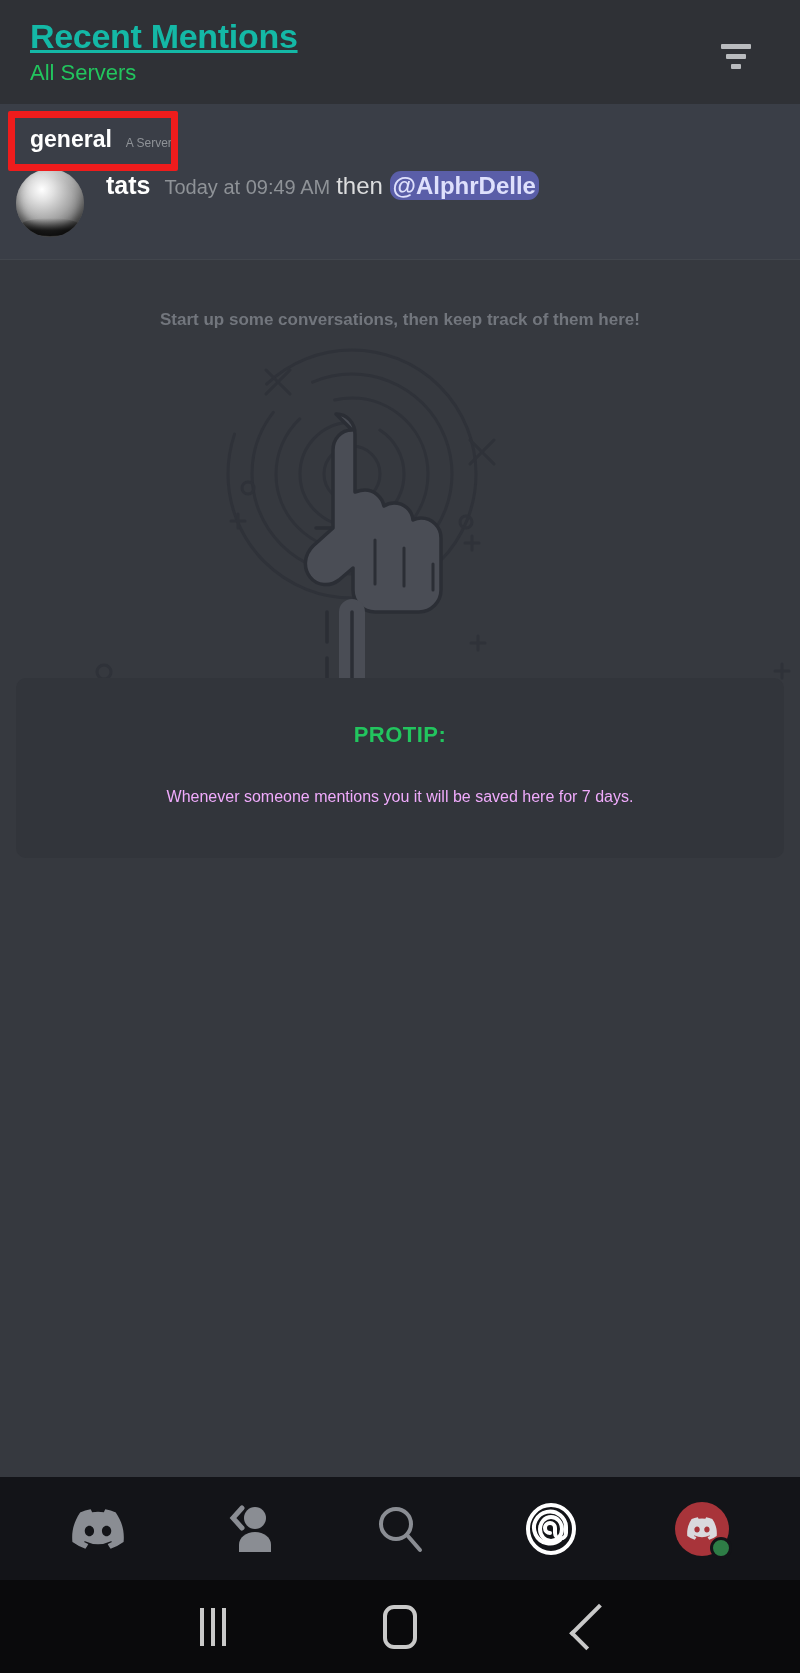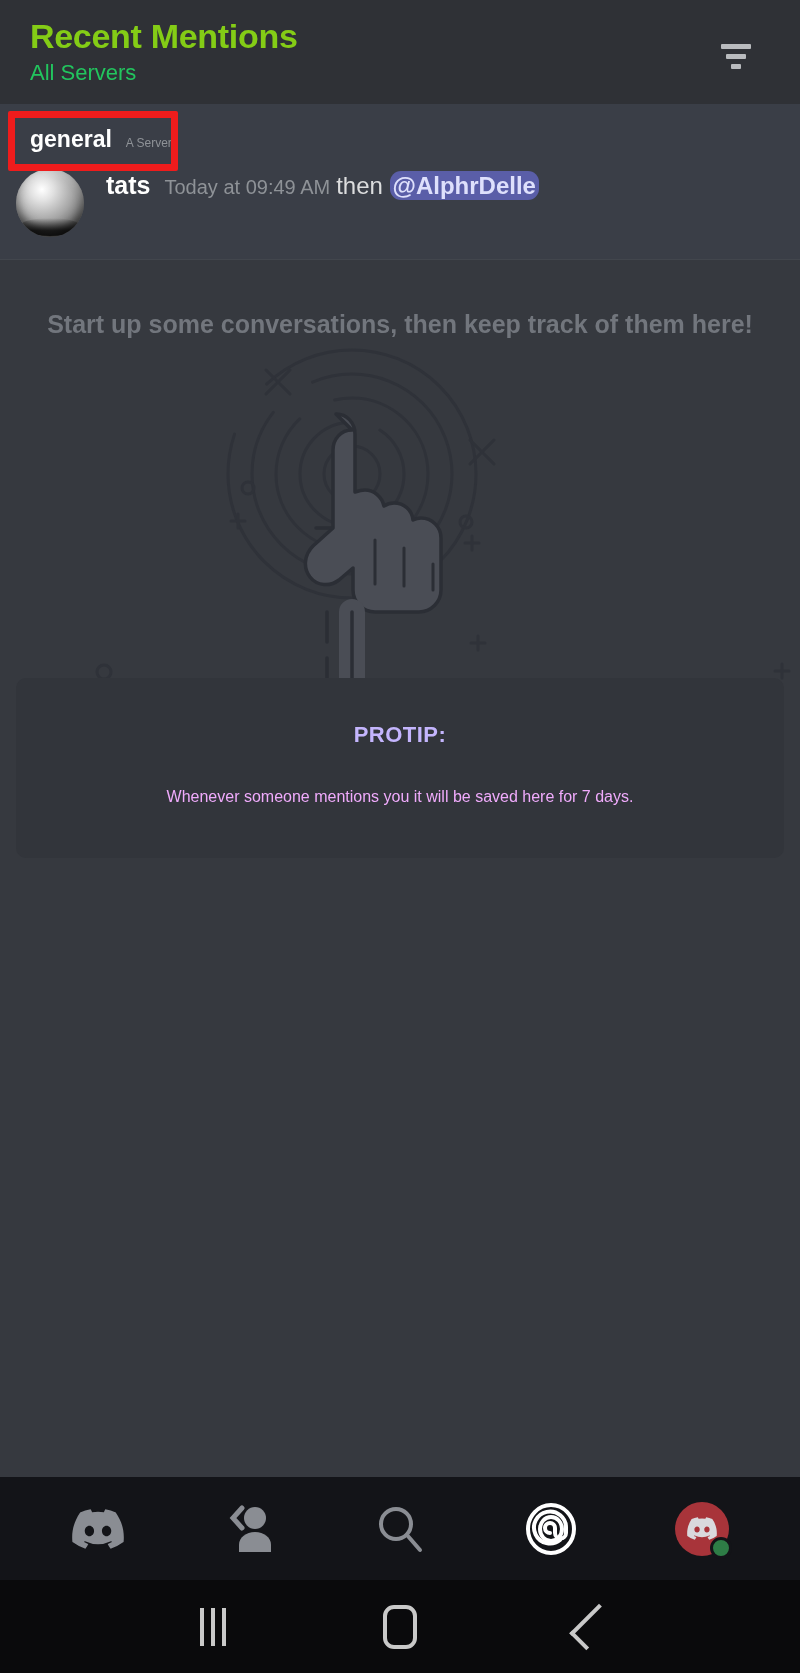--- a/index.html
+++ b/index.html
@@ -27,25 +27,26 @@
     height: 104px;
     background: #2f3136;
     flex: 0 0 104px;
     padding: 16px 28px 0 30px;
     display: flex;
     align-items: flex-start;
     justify-content: space-between;
   }
   .header-titles { display: flex; flex-direction: column; }
   .header-title {
-    color: #84cc16;
+    color: #14b8a6;
     font-size: 34px;
     font-weight: bold;
     letter-spacing: -0.3px;
     line-height: 40px;
+    text-decoration: underline;
   }
   .header-subtitle {
     color: #22c55e;
     font-size: 22px;
     line-height: 30px;
     margin-top: 2px;
   }
   .filter-icon {
     width: 44px;
     height: 44px;
@@ -132,21 +133,21 @@
     flex: 1 1 auto;
     position: relative;
     display: flex;
     flex-direction: column;
     align-items: center;
     overflow: hidden;
   }
   .empty-msg {
     margin-top: 50px;
     color: #72767d;
-    font-size: 25px;
+    font-size: 17px;
     font-weight: bold;
     text-align: center;
   }
   .illustration {
     position: absolute;
     top: 84px;
     left: 0;
     width: 800px;
     height: 520px;
     pointer-events: none;
@@ -157,21 +158,21 @@
     position: absolute;
     left: 16px;
     right: 16px;
     top: 418px;
     background: #32353b;
     border-radius: 10px;
     padding: 44px 30px 46px;
     text-align: center;
   }
   .protip-label {
-    color: #c4b5fd;
+    color: #22c55e;
     font-size: 22px;
     font-weight: bold;
     letter-spacing: 0.5px;
     margin-bottom: 34px;
   }
   .protip-text {
     color: #f0abfc;
     font-size: 16px;
     line-height: 30px;
   }

